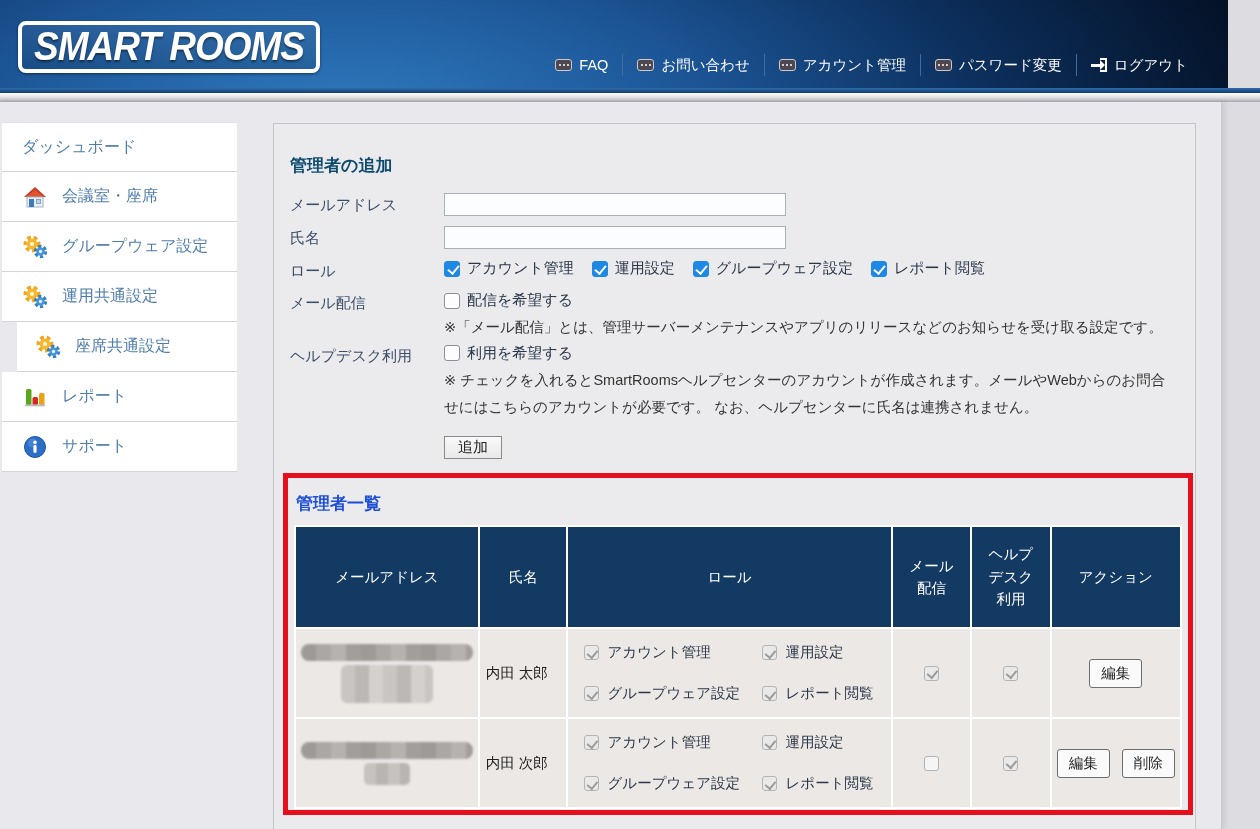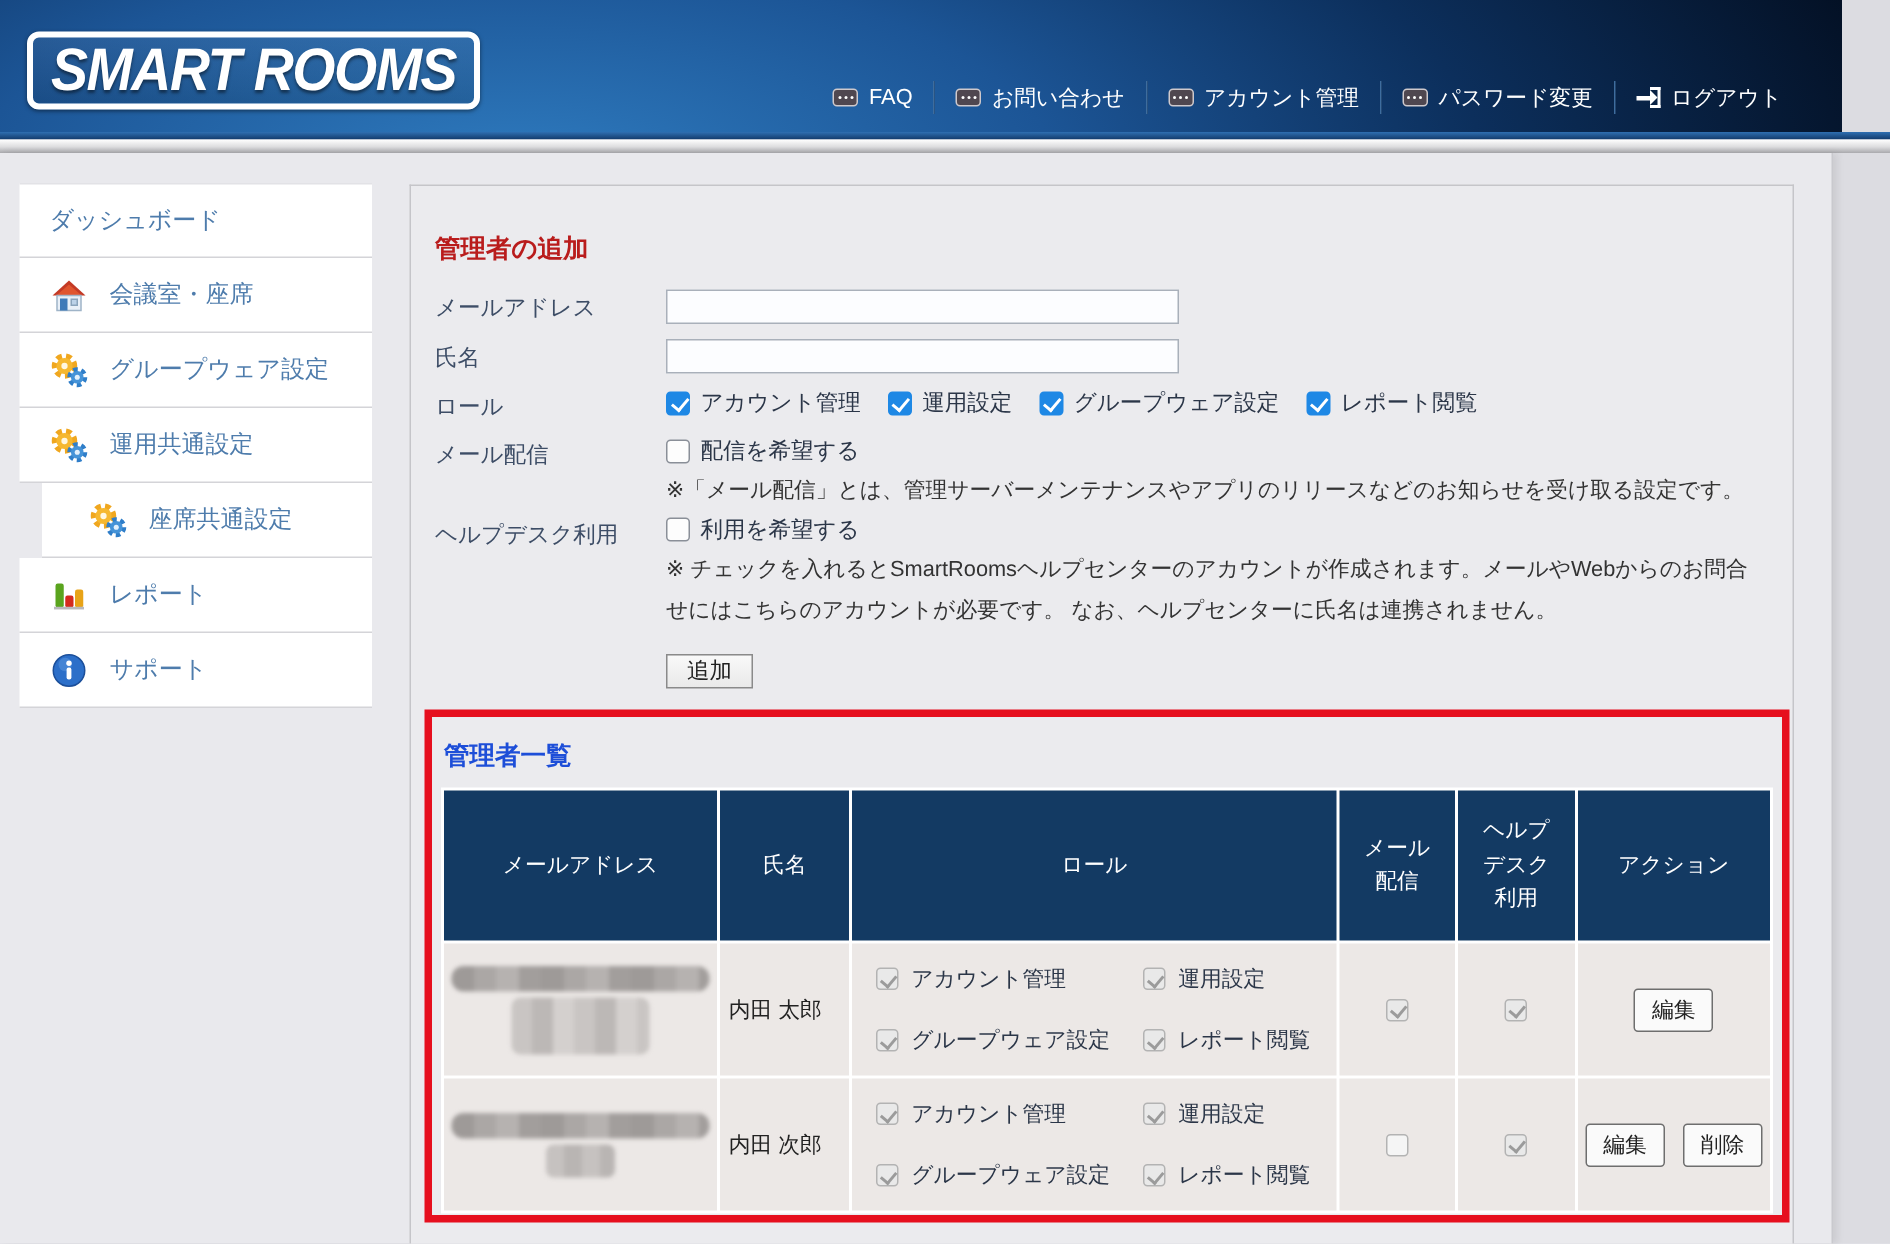--- a/index.html
+++ b/index.html
@@ -38,35 +38,35 @@
     border:2px solid #fff; border-left:none; }
   .logout-ic .arrow { position:absolute; left:0; top:5.5px; width:9px; height:3px; background:#fff; }
   .logout-ic .arrow:after { content:""; position:absolute; right:-5px; top:-3.5px;
     border-left:5px solid #fff; border-top:5px solid transparent; border-bottom:5px solid transparent; }
 
   
   .page-bg { position:absolute; left:0; top:102px; width:1222px; height:727px;
     background:#e9e9ed; border-right:1px solid #c9c9ce; box-shadow:3px 0 5px rgba(0,0,0,.08); }
 
   
-  .sidebar { position:absolute; left:13px; top:122px; width:235px; }
+  .sidebar { position:absolute; left:2px; top:122px; width:235px; }
   .side-item { height:50px; background:#fff; border-bottom:1px solid #d4d4d8;
     display:flex; align-items:center; gap:14px; padding-left:20px;
     color:#4e7cac; font-size:16px; cursor:pointer; }
   .side-item.first { border-top:1px solid #e2e2e6; }
-  .side-item.indent { margin-left:15px; padding-left:31px; }
+  .side-item.indent { margin-left:15px; padding-left:18px; }
   .side-ic { width:26px; height:24px; flex:0 0 26px; display:flex;
     align-items:center; justify-content:center; }
   .side-item.no-icon { padding-left:20px; }
 
   
   .panel { position:absolute; left:273px; top:123px; width:923px; height:706px;
     background:#ebebee; border:1px solid #c5c5c9; border-bottom:none; padding:30px 16px 0 16px; }
 
-  .section-title { font-size:17px; font-weight:bold; color:#b91c1c; margin-bottom:16px; }
+  .section-title { font-size:17px; font-weight:bold; color:#0c4a6e; margin-bottom:16px; }
 
   .form-row { display:flex; align-items:flex-start; margin-bottom:10px; }
   .form-label { width:154px; flex:0 0 154px; color:#3d4d66; font-size:15px; padding-top:3px; }
   .text-input { width:342px; height:23px; border:1px solid #a9b0ba; background:#fcfdff;
     font-size:14px; padding:0 6px; }
   .check-line { display:flex; align-items:center; gap:8px; flex-wrap:wrap; }
   .check-item { display:flex; align-items:center; gap:7px; color:#2b3648;
     font-size:15px; margin-right:10px; cursor:pointer; }
 
   .cb { width:16px; height:16px; border-radius:3px; position:relative; flex:0 0 16px; }

